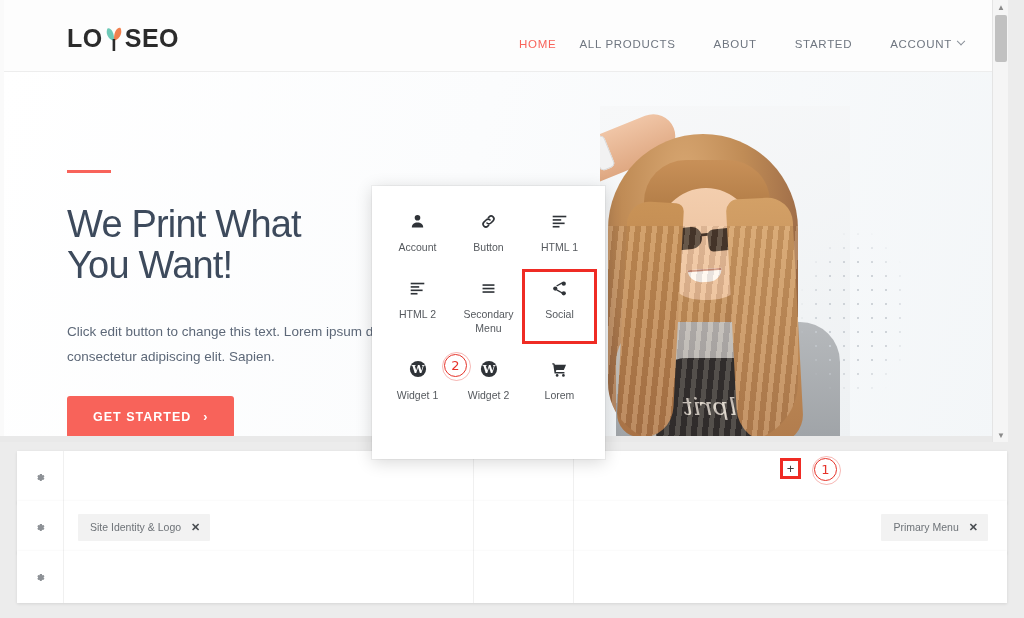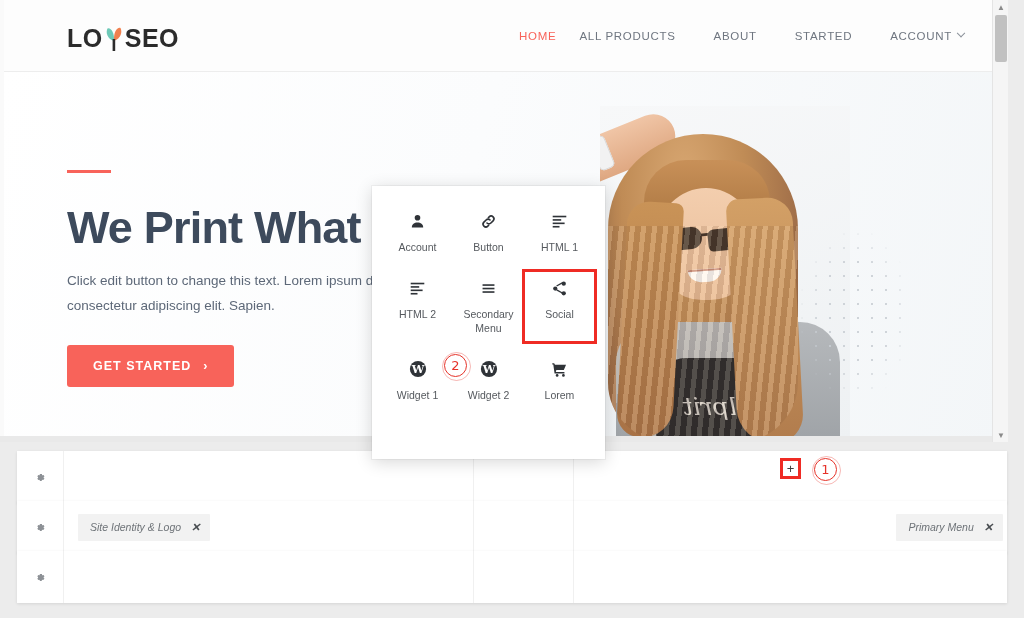--- a/index.html
+++ b/index.html
@@ -31,21 +31,21 @@
   .site-logo {
     position: absolute; left: 67px; top: 24px;
     display: flex; align-items: center;
     font-weight: bold; font-size: 25px; letter-spacing: .5px;
     color: #2b2b2b;
   }
   .logo-y { position: relative; width: 22px; height: 26px; display:inline-block; vertical-align: middle;}
   .logo-y svg { position: absolute; left: 0; top: 0; }
 
   .main-nav {
-    position: absolute; right: 25px; top: 0; height: 72px;
+    position: absolute; right: 25px; top: 8px; height: 72px;
     display: flex; align-items: center; gap: 0px;
   }
   .nav-item {
     font-size: 11.5px; letter-spacing: .7px;
     color: #6f7680; padding: 0 19px; cursor: pointer;
     display: flex; align-items: center; gap: 6px;
     white-space: nowrap;
   }
   .nav-item.active { color: #f8635a; padding-right: 4px; }
   .chev {
@@ -71,22 +71,22 @@
     background: linear-gradient(105deg,#ffffff 0%,#fbfcfd 45%,#f3f6f8 100%);
     overflow: hidden;
   }
   .hero-copy { position: absolute; left: 67px; top: 98px; width: 470px; }
   .hero-rule { width: 44px; height: 3px; background: #f8635a; margin-bottom: 31px; }
   .hero-eyebrow {
     font-size: 13.5px; font-weight: bold; color: #3b4859; margin-bottom: 12px;
     letter-spacing: .1px;
   }
   .hero-title {
-    font-size: 45px; line-height: 1.08; font-weight: bold;
-    color: #3d4a5c; letter-spacing: -.8px; margin-bottom: 16px;
+    font-size: 38px; line-height: 1.08; font-weight: normal;
+    color: #3d4a5c; letter-spacing: -.8px; margin-bottom: 34px;
     white-space: nowrap;
   }
   .hero-sub {
     font-size: 13.5px; line-height: 1.85; color: #5d6878;
     max-width: 380px; margin-bottom: 26px;
   }
   .cta {
     display: inline-flex; align-items: center; gap: 12px;
     background: #f8635a; color: #fff;
     font-size: 12.5px; font-weight: bold; letter-spacing: 1px;
@@ -211,34 +211,34 @@
   .pop-item.selected {
     outline: 3px solid #ef2b24; outline-offset: -1px;
   }
 
   
   .builder { position:absolute; left:0; top:442px; width:1024px; height:176px; background:#ececec; }
   .brow {
     position: absolute; left: 17px; width: 990px; height: 52px;
     background: #fff;
     box-shadow: 0 1px 3px rgba(0,0,0,.10);
-    display: flex; align-items: flex-end; font-style: italic;
+    display: flex; align-items: flex-end;
   }
   .brow.r1 { top: 9px; }
   .brow.r2 { top: 59px; }
   .brow.r3 { top: 109px; }
   .brow-gear {
     width: 47px; height: 100%;
     display:flex; align-items:center; justify-content:center;
     border-right: 1px solid #f0f0f0; cursor:pointer;
   }
   .bcol { height: 100%; display:flex; align-items:center; position: relative; }
   .bcol.c1 { width: 410px; border-right: 1px solid #f0f0f0; padding-left: 14px; }
   .bcol.c2 { width: 100px; border-right: 1px solid #f0f0f0; }
-  .bcol.c3 { flex: 1; justify-content: flex-end; padding-right: 4px; }
+  .bcol.c3 { flex: 1; justify-content: flex-end; padding-right: 19px; }
   .chip {
     display:inline-flex; align-items:center; gap: 10px;
     background: #f2f2f2; color:#6e7378;
     font-size: 10.5px; padding: 7px 10px 7px 12px; cursor: pointer;
     border-radius: 1px;
   }
   .chip-x { font-size: 11px; color:#4a4e52; font-weight:bold; cursor:pointer; }
 
   .add-box {
     position: absolute; left: 780px; top: 458px;
@@ -323,20 +323,21 @@
             <div class="hair-strands"></div>
           </div>
         </div>
 
         <div class="dotgrid"></div>
 
         <div class="hero-copy">
           <div class="hero-rule"></div>
           <div class="hero-title">
             <div>We Print What</div>
+            <div>You Want!</div>
           </div>
           <div class="hero-sub">Click edit button to change this text. Lorem ipsum dolor consectetur adipiscing elit. Sapien.</div>
           <button class="cta">
             <span>GET STARTED</span>
             <span>›</span>
           </button>
         </div>
       </div>
 
       <div class="site-header">

